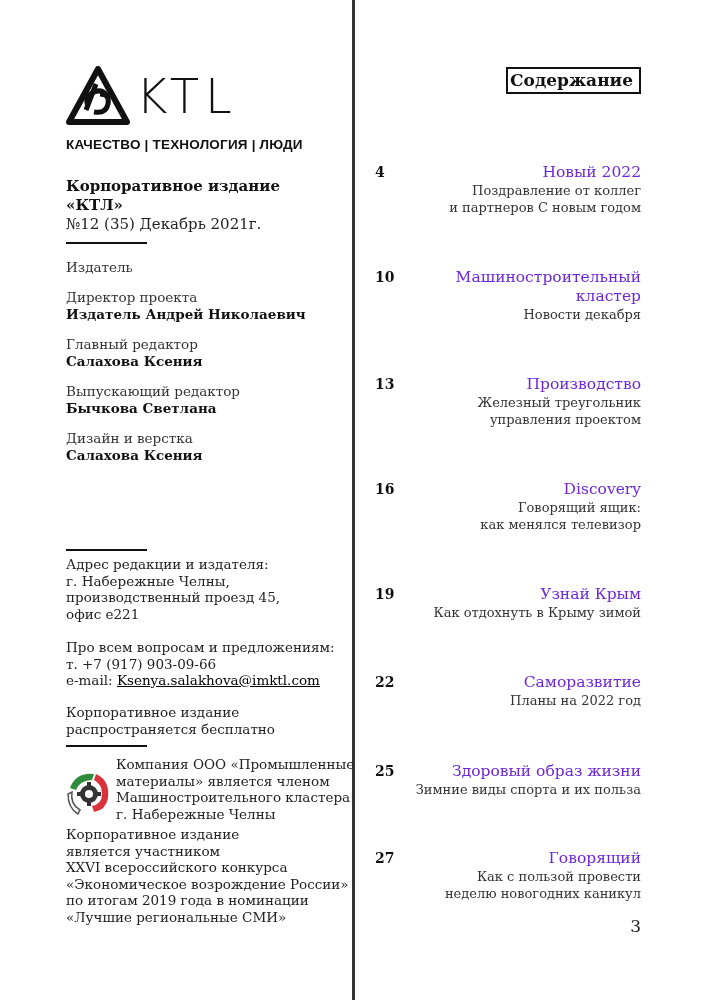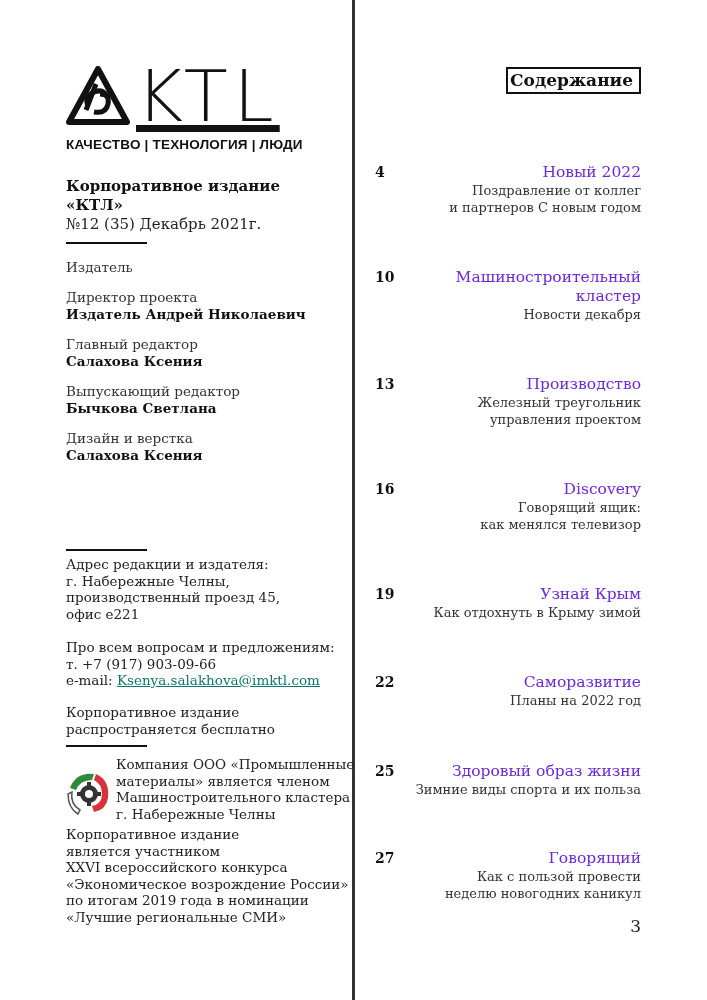--- a/index.html
+++ b/index.html
@@ -4,21 +4,21 @@
 <style>
   html, body { margin: 0; padding: 0; background: #ffffff; }
   body { width: 707px; height: 1000px; position: relative; overflow: hidden;
          font-family: "DejaVu Serif", "Liberation Serif", serif; color: #222; }
   .divider-v { position: absolute; left: 352px; top: 0; width: 3px; height: 1000px; background: #333; }
 
   
   .logo { position: absolute; left: 66px; top: 66px; width: 250px; height: 90px; }
   .logo-mark { position: absolute; left: 0; top: 0; width: 64px; height: 60px; }
   .logo-letters { position: absolute; left: 70px; top: -6px; font-family: "DejaVu Sans", sans-serif;
-                  font-size: 72px; font-weight: 300; letter-spacing: 6px; color: #111; line-height: 72px; text-decoration: underline; }
+                  font-size: 48px; font-weight: 300; letter-spacing: 6px; color: #111; line-height: 72px; }
   .logo-tagline { position: absolute; left: 0; top: 71px; font-family: Liberation Sans, sans-serif;
                   font-size: 13.5px; font-weight: 600; color: #111; letter-spacing: 0.2px; white-space: nowrap; }
 
   .pub-title { position: absolute; left: 66px; top: 177px; font-size: 15px; font-weight: bold; line-height: 19px; color: #111; }
   .pub-issue { position: absolute; left: 66px; top: 215px; font-size: 15px; line-height: 19px; color: #222; }
   .hr-short { position: absolute; left: 66px; width: 81px; height: 2px; background: #111; }
 
   .credits { position: absolute; left: 66px; top: 259px; width: 280px; }
   .credit { margin-bottom: 13px; }
   .credit-role { font-size: 13.5px; line-height: 17px; color: #333; }
@@ -90,21 +90,21 @@
 <div class="info" style="top:556px">
   <div>Адрес редакции и издателя:</div>
   <div>г. Набережные Челны,</div>
   <div>производственный проезд 45,</div>
   <div>офис е221</div>
 </div>
 
 <div class="info" style="top:639px">
   <div>Про всем вопросам и предложениям:</div>
   <div>т. +7 (917) 903-09-66</div>
-  <div><span>e-mail: </span><a href="mailto:Ksenya.salakhova@imktl.com" style="color: #0f766e;">Ksenya.salakhova@imktl.com</a></div>
+  <div><span>e-mail: </span><a href="mailto:Ksenya.salakhova@imktl.com" style="color: #000000;">Ksenya.salakhova@imktl.com</a></div>
 </div>
 
 <div class="info" style="top:704px">
   <div>Корпоративное издание</div>
   <div>распространяется бесплатно</div>
 </div>
 <div class="hr-short" style="top:745px"></div>
 
 <div class="cluster">
   <svg class="cluster-logo" viewBox="0 0 46 48">

